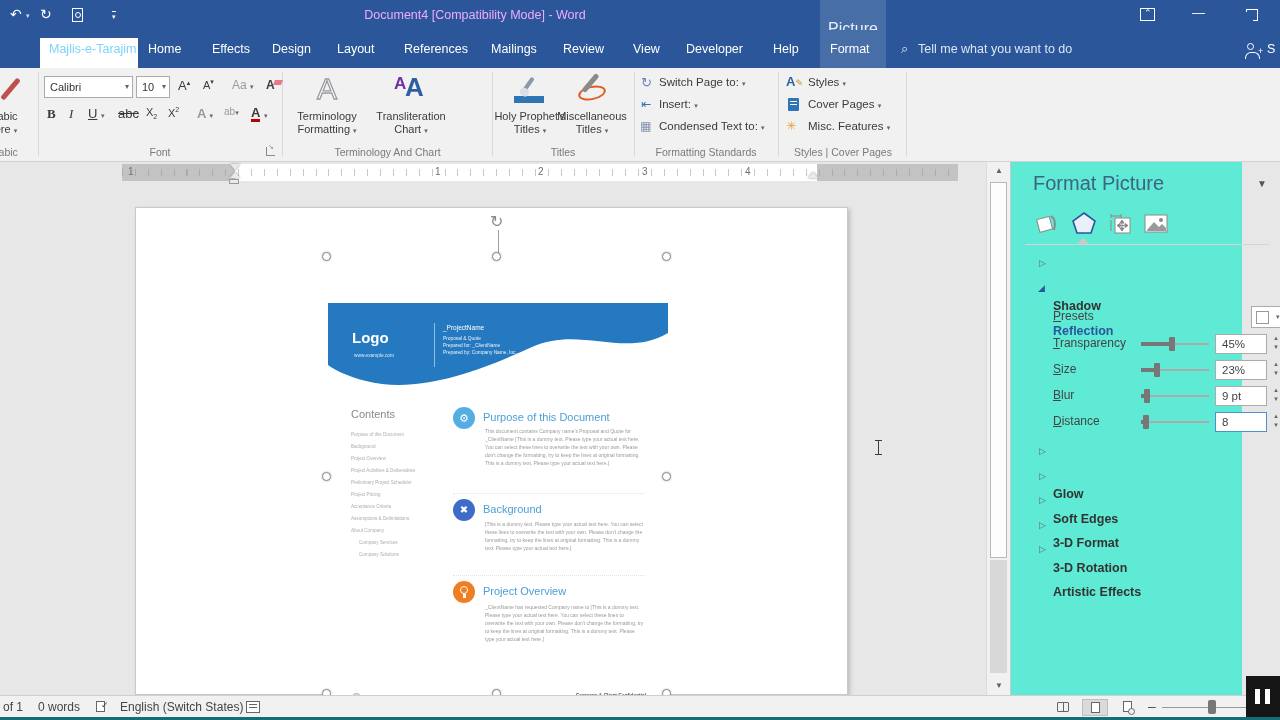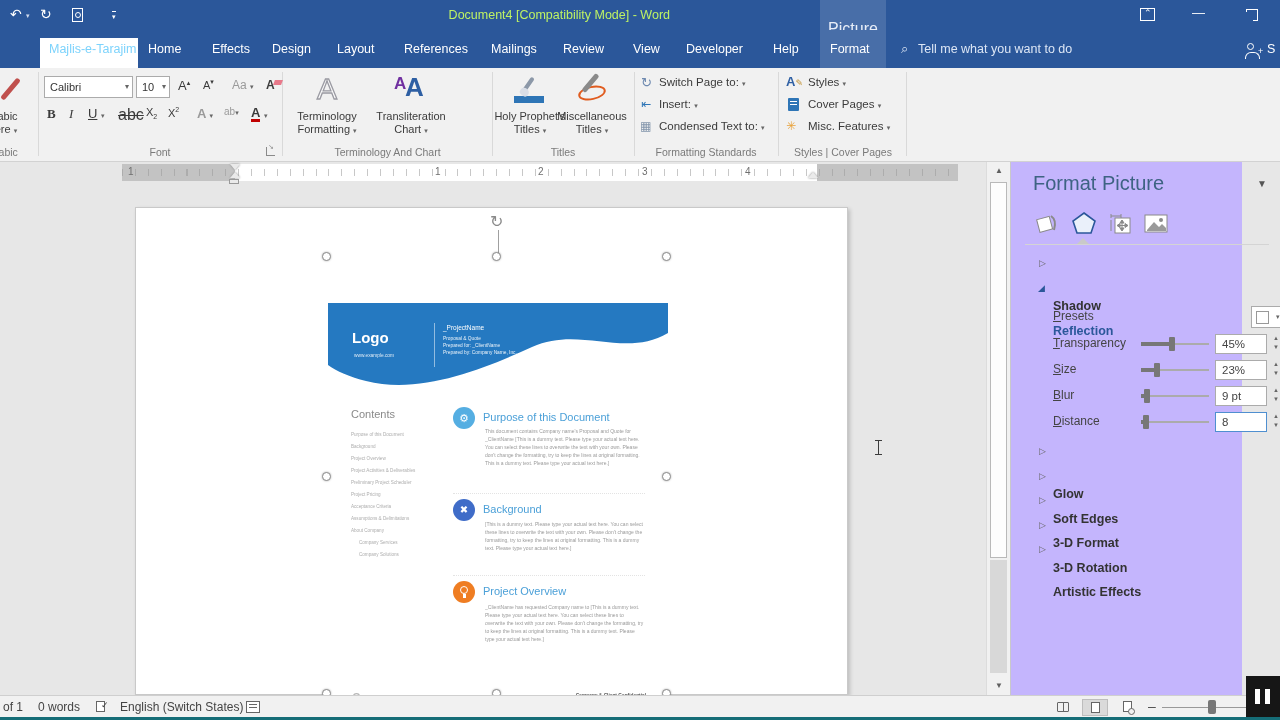--- a/index.html
+++ b/index.html
@@ -4,21 +4,21 @@
 <style>
   * { margin:0; padding:0; box-sizing:border-box; }
   html,body { width:1280px; height:720px; overflow:hidden; }
   body { font-family:"Liberation Sans","DejaVu Sans",sans-serif; }
   .stage { position:relative; width:1280px; height:720px; background:#e7e7e7; overflow:hidden; }
   .abs { position:absolute; }
 
   
   .titlebar { left:0; top:0; width:1280px; height:30px; background:#2b579a; color:#fff; }
   .qat-icon { top:6px; font-size:14px; color:#fff; cursor:default; }
-  .doc-title { left:280px; top:8px; width:390px; text-align:right; font-size:12.5px; color:#bef264; }
+  .doc-title { left:280px; top:8px; width:390px; text-align:center; font-size:12.5px; color:#f0abfc; }
   .ctx-band { left:820px; top:0; width:66px; height:68px; background:rgba(255,255,255,0.14); }
   .ctx-label { left:820px; top:20px; width:66px; text-align:center; font-size:16px; color:#e8eef8; }
   .signin-btn { left:1053px; top:15px; width:58px; height:22px; background:#fff; color:#2b579a; font-size:12px; text-align:center; line-height:22px; border-radius:1px;margin-top:36px; }
   .win-glyph { top:7px; color:#fff; font-size:13px; }
   .ribopts-icon { left:1140px; top:8px; width:15px; height:13px; border:1px solid #fff; }
   .ribopts-icon:after { content:"⌃"; position:absolute; left:3px; top:-1px; font-size:9px; color:#fff; }
   .restore-icon { left:1243px; top:8px; width:10px; height:10px; border:1px solid #fff; background:#2b579a; }
   .restore-icon:before { content:""; position:absolute; left:2px; top:-4px; width:10px; height:10px; border:1px solid #fff; }
   .restore-icon:after { content:""; position:absolute; left:-1px; top:-1px; width:10px; height:10px; background:#2b579a; }
 
@@ -73,21 +73,21 @@
   .ibeam-v { position:absolute; left:4px; top:1px; width:1px; height:13px; background:#3c3c3c; }
   .ibeam-h { position:absolute; width:7px; height:1px; background:#3c3c3c; left:1px; }
 
   
   .vscroll { left:986px; top:162px; width:24px; height:533px; background:#f1f1f1; border-left:1px solid #dcdcdc; }
   .vs-arrow { position:absolute; left:0; width:24px; height:17px; text-align:center; font-size:8px; color:#606060; line-height:17px; }
   .vs-thumb { position:absolute; left:3px; top:20px; width:17px; height:376px; background:#fdfdfd; border:1px solid #b9b9b9; }
   .vs-trackdark { position:absolute; left:3px; top:398px; width:17px; height:113px; background:#d8d8d8; }
 
   
-  .pane { left:1010px; top:162px; width:232px; height:533px; background:#c4b5fd; border-left:1px solid #c9c9c9; }
+  .pane { left:1010px; top:162px; width:232px; height:533px; background:#5eead4; border-left:1px solid #c9c9c9; }
   .pane-title { position:absolute; left:22px; top:10px; font-size:20px; color:#3e6383; }
   .pane-close { position:absolute; left:246px; top:16px; font-size:10px; color:#555; }
   .pane-tab-ico { position:absolute; top:48px; width:26px; height:26px; }
   .pane-sec-arrow { position:absolute; font-size:9px; color:#666; }
   .pane-sec-label { position:absolute; font-size:12.5px; font-weight:bold; color:#333;margin-top:43px; }
   .pane-sec-label.expanded { color:#2b579a; }
   .ctl-label { position:absolute; left:42px; font-size:12px; color:#444; }
   .accel::first-letter { text-decoration:underline; }
   .slider-track { position:absolute; left:130px; width:68px; height:20px; }
   .slider-line { position:absolute; left:0; top:9px; width:68px; height:2px; background:#ababab; }
@@ -179,21 +179,21 @@
       <span>10</span><span class="arr">▾</span>
     </div>
     <span class="abs ffbtn" style="left:178px;font-size:13px;"><span>A</span><span style="font-size:7px;vertical-align:super;">▴</span></span>
     <span class="abs ffbtn" style="left:203px;font-size:11px;"><span>A</span><span style="font-size:7px;vertical-align:super;">▾</span></span>
     <span class="abs ffbtn dis" style="left:232px;"><span>Aa</span> <span class="drop">▾</span></span>
     <span class="abs ffbtn" style="left:266px;font-weight:bold;"><span>A</span><span style="position:absolute;left:8px;top:2px;width:8px;height:5px;background:#e8798a;transform:skewX(-20deg);"></span></span>
     <span class="abs fbtn" style="left:47px;font-weight:bold;font-family:'Liberation Serif',serif;">B</span>
     <span class="abs fbtn" style="left:69px;font-style:italic;font-family:'Liberation Serif',serif;">I</span>
     <span class="abs fbtn" style="left:88px;text-decoration:underline;">U</span>
     <span class="abs drop" style="left:101px;top:44px;">▾</span>
-    <span class="abs fbtn" style="left:118px;font-size:16px;text-decoration:line-through;">abc</span>
+    <span class="abs fbtn" style="left:118px;font-size:13px;text-decoration:line-through;">abc</span>
     <span class="abs fbtn" style="left:146px;font-size:11px;"><span>X</span><span style="font-size:7px;vertical-align:sub;">2</span></span>
     <span class="abs fbtn" style="left:168px;font-size:11px;"><span>X</span><span style="font-size:7px;vertical-align:super;">2</span></span>
     <span class="abs fbtn dis" style="left:197px;font-weight:bold;"><span>A</span> <span class="drop">▾</span></span>
     <span class="abs fbtn dis" style="left:224px;font-size:10px;"><span>ab</span><span class="drop">▾</span></span>
     <span class="abs fbtn" style="left:251px;font-weight:bold;border-bottom:3px solid #c00000;line-height:13px;">A</span>
     <span class="abs drop" style="left:264px;top:44px;">▾</span>
     <div class="abs glabel" style="left:100px;width:120px;">Font</div>
     <span class="abs launcher" style="left:266px;top:79px;"></span>
 
     <div class="abs" style="left:306px;top:4px;width:42px;height:34px;font-size:30px;color:#fafafa;-webkit-text-stroke:1.3px #9a9aa2;text-align:center;">A</div>

